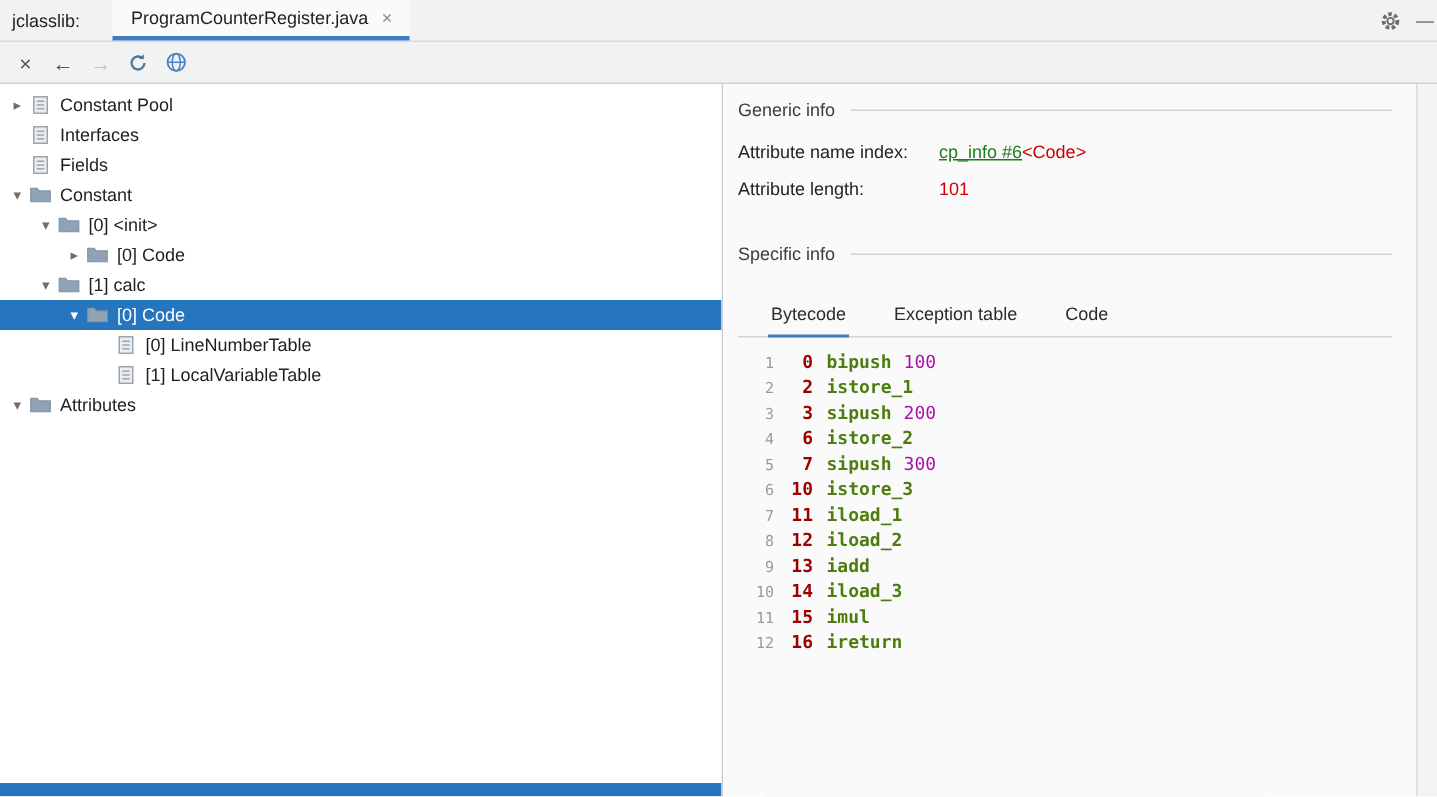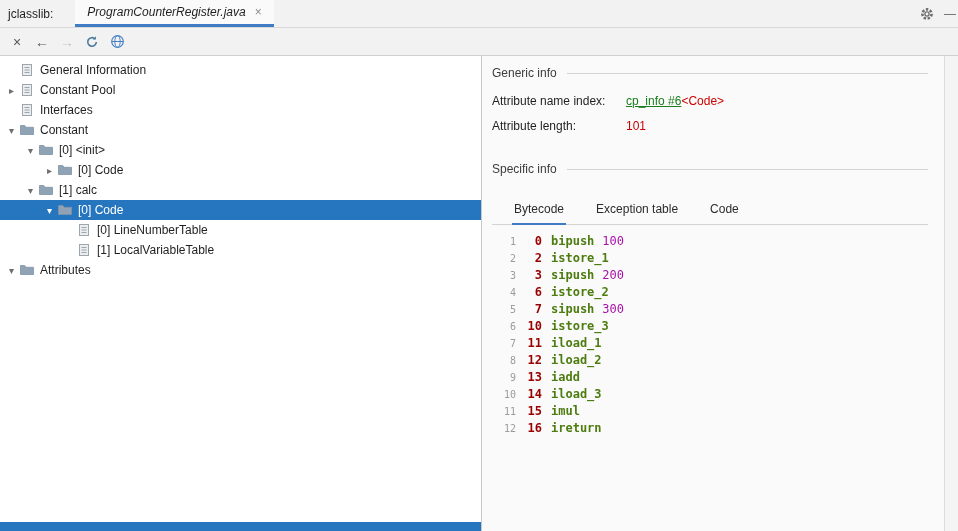--- a/index.html
+++ b/index.html
@@ -11,21 +11,21 @@
     --value-red:#cc0000; --offset-red:#990000; --operand-magenta:#a811a8;
   }
   .app { position:relative; width:958px; height:531px; display:flex; flex-direction:column; }
 
   
   .tabbar { height:28px; background:#f2f2f2; border-bottom:1px solid #d8d8d8;
             display:flex; align-items:stretch; flex:none; }
   .app-label { align-self:center; padding:0 8px; color:#1f1f1f; }
   .tab { display:flex; align-items:center; gap:9px; padding:0 12px; margin-left:14px;
          background:#fafafa; border-bottom:3px solid var(--tab-underline); cursor:default; }
-  .tab-title { color:#1f1f1f;font-style:italic; }
+  .tab-title { color:#1f1f1f; }
   .tab-close { color:#8c8c8c; font-size:12px; line-height:1; }
   .tabbar-right { margin-left:auto; display:flex; align-items:center; gap:10px; padding-right:2px; }
   .gear { display:flex; align-items:center; }
   .minimize { color:#666; font-size:13px; width:12px; overflow:hidden; }
 
   
   .toolbar { height:28px; background:#f2f2f2; border-bottom:1px solid #d0d0d0;
              display:flex; align-items:center; padding:0 6px; gap:3px; flex:none; }
   .tool-btn { width:22px; height:22px; display:flex; align-items:center; justify-content:center;
               font-size:14px; color:#555; border-radius:3px; }
@@ -114,56 +114,56 @@
       </svg>
     </span>
   </div>
 
   <div class="content">
 
     <div class="left-panel">
       <div class="tree">
           <div class="tree-row">
             <span class="indent" style="width: 4px;"></span>
+            <span class="chevron">▸</span>
+            <span class="tree-icon">
+              <svg width="16" height="16" viewBox="0 0 16 16">
+                <rect x="3.5" y="2.5" width="9" height="11" fill="#ededed" stroke="#9aa7b0"></rect>
+                <line x1="5.5" y1="5.5" x2="10.5" y2="5.5" stroke="#9aa7b0"></line>
+                <line x1="5.5" y1="8" x2="10.5" y2="8" stroke="#9aa7b0"></line>
+                <line x1="5.5" y1="10.5" x2="10.5" y2="10.5" stroke="#9aa7b0"></line>
+              </svg>
+            </span>
+            <span class="tree-label">Constant Pool</span>
+          </div>
+          <div class="tree-row">
+            <span class="indent" style="width: 4px;"></span>
             <span class="chevron"></span>
             <span class="tree-icon">
               <svg width="16" height="16" viewBox="0 0 16 16">
                 <rect x="3.5" y="2.5" width="9" height="11" fill="#ededed" stroke="#9aa7b0"></rect>
                 <line x1="5.5" y1="5.5" x2="10.5" y2="5.5" stroke="#9aa7b0"></line>
                 <line x1="5.5" y1="8" x2="10.5" y2="8" stroke="#9aa7b0"></line>
                 <line x1="5.5" y1="10.5" x2="10.5" y2="10.5" stroke="#9aa7b0"></line>
               </svg>
             </span>
-            <span class="tree-label">General Information</span>
-          </div>
-          <div class="tree-row">
-            <span class="indent" style="width: 4px;"></span>
-            <span class="chevron">▸</span>
-            <span class="tree-icon">
-              <svg width="16" height="16" viewBox="0 0 16 16">
-                <rect x="3.5" y="2.5" width="9" height="11" fill="#ededed" stroke="#9aa7b0"></rect>
-                <line x1="5.5" y1="5.5" x2="10.5" y2="5.5" stroke="#9aa7b0"></line>
-                <line x1="5.5" y1="8" x2="10.5" y2="8" stroke="#9aa7b0"></line>
-                <line x1="5.5" y1="10.5" x2="10.5" y2="10.5" stroke="#9aa7b0"></line>
-              </svg>
-            </span>
-            <span class="tree-label">Constant Pool</span>
+            <span class="tree-label">Interfaces</span>
           </div>
           <div class="tree-row">
             <span class="indent" style="width: 4px;"></span>
             <span class="chevron"></span>
             <span class="tree-icon">
               <svg width="16" height="16" viewBox="0 0 16 16">
                 <rect x="3.5" y="2.5" width="9" height="11" fill="#ededed" stroke="#9aa7b0"></rect>
                 <line x1="5.5" y1="5.5" x2="10.5" y2="5.5" stroke="#9aa7b0"></line>
                 <line x1="5.5" y1="8" x2="10.5" y2="8" stroke="#9aa7b0"></line>
                 <line x1="5.5" y1="10.5" x2="10.5" y2="10.5" stroke="#9aa7b0"></line>
               </svg>
             </span>
-            <span class="tree-label">Interfaces</span>
+            <span class="tree-label">Fields</span>
           </div>
           <div class="tree-row">
             <span class="indent" style="width: 4px;"></span>
             <span class="chevron">▾</span>
             <span class="tree-icon">
               <svg width="16" height="16" viewBox="0 0 16 16">
                 <path d="M1.5 3.5h4.2l1.4 1.8h7.4v7.2H1.5z" fill="#8fa3b5" stroke="#7d93a8" stroke-width="0.8"></path>
               </svg>
             </span>
             <span class="tree-label">Constant</span>

